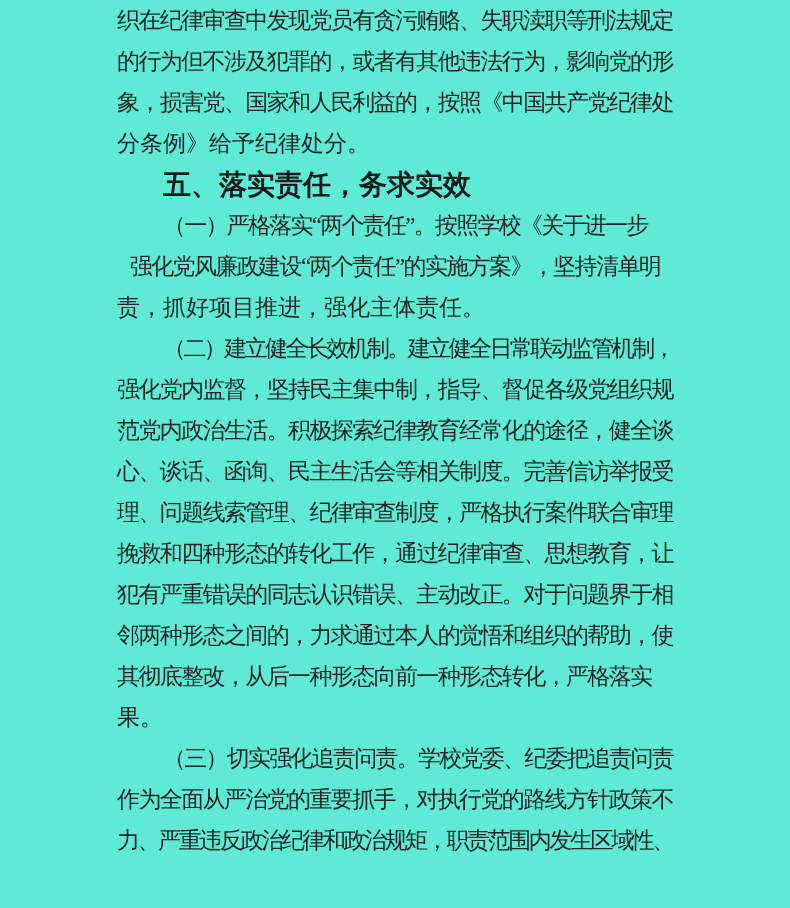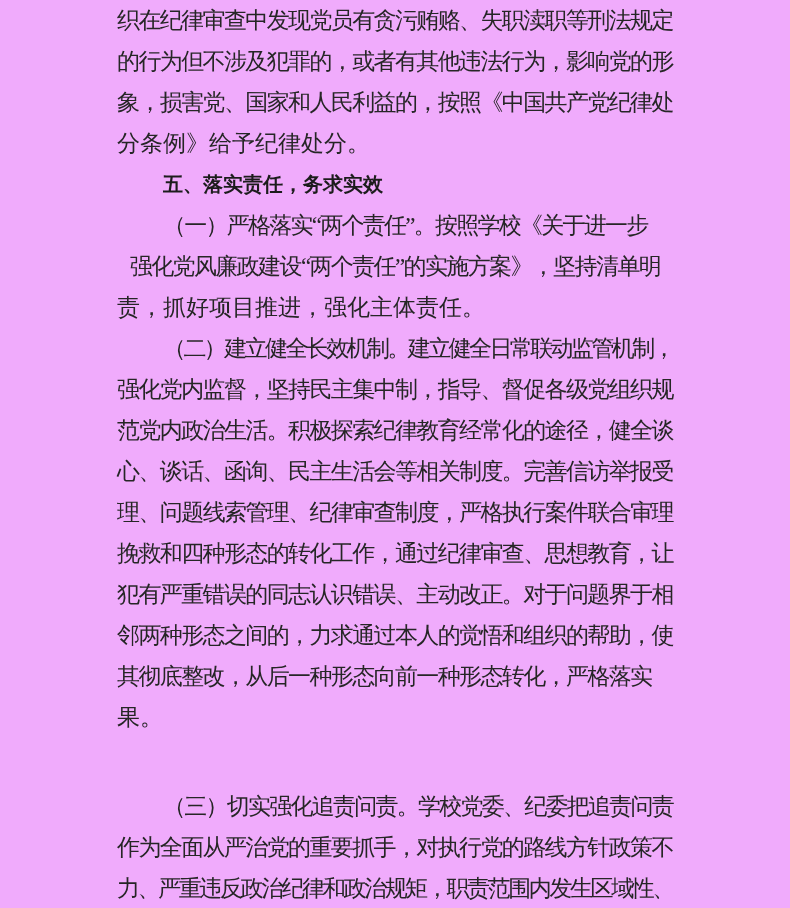--- a/index.html
+++ b/index.html
@@ -9,21 +9,21 @@
   }
   body {
     width: 790px;
     height: 908px;
     overflow: hidden;
   }
   .page {
     position: relative;
     width: 790px;
     height: 908px;
-    background: #f0abfc;
+    background: #5eead4;
     box-sizing: border-box;
     padding: 0 117px;
   }
   .line {
     width: 556px;
     height: 41px;
     line-height: 41px;
     font-size: 23px;
     font-family: "Liberation Serif", "DejaVu Serif", serif;
     color: #262626;
@@ -31,21 +31,21 @@
     overflow: visible;
   }
   .line.indent {
     box-sizing: border-box;
     padding-left: 46px;
   }
   .line.heading {
     box-sizing: border-box;
     padding-left: 46px;
     font-weight: bold;
-    font-size: 20px;
+    font-size: 28px;
     font-family: "Liberation Sans", "DejaVu Sans", sans-serif;
     color: #1c1c1c;
   }
 </style>
 </head>
 <body>
 
 <main class="page">
     <div class="line" style="letter-spacing: -1.62px;">织在纪律审查中发现党员有贪污贿赂、失职渎职等刑法规定</div>
     <div class="line" style="letter-spacing: -1.62px;">的行为但不涉及犯罪的，或者有其他违法行为，影响党的形</div>
@@ -58,16 +58,16 @@
     <div class="line indent" style="letter-spacing: -2.6px;">（二）建立健全长效机制。建立健全日常联动监管机制，</div>
     <div class="line" style="letter-spacing: -1.62px;">强化党内监督，坚持民主集中制，指导、督促各级党组织规</div>
     <div class="line" style="letter-spacing: -1.62px;">范党内政治生活。积极探索纪律教育经常化的途径，健全谈</div>
     <div class="line" style="letter-spacing: -1.62px;">心、谈话、函询、民主生活会等相关制度。完善信访举报受</div>
     <div class="line" style="letter-spacing: -1.62px; text-align: right;">理、问题线索管理、纪律审查制度，严格执行案件联合审理</div>
     <div class="line" style="letter-spacing: -1.62px;">挽救和四种形态的转化工作，通过纪律审查、思想教育，让</div>
     <div class="line" style="letter-spacing: -1.62px;">犯有严重错误的同志认识错误、主动改正。对于问题界于相</div>
     <div class="line" style="letter-spacing: -1.62px;">邻两种形态之间的，力求通过本人的觉悟和组织的帮助，使</div>
     <div class="line" style="letter-spacing: -1.62px;">其彻底整改，从后一种形态向前一种形态转化，严格落实</div>
     <div class="line">果。</div>
-    <div class="line indent" style="letter-spacing: -1.75px; margin-top: 48px;">（三）切实强化追责问责。学校党委、纪委把追责问责</div>
+    <div class="line indent" style="letter-spacing: -1.75px;">（三）切实强化追责问责。学校党委、纪委把追责问责</div>
     <div class="line" style="letter-spacing: -1.62px;">作为全面从严治党的重要抓手，对执行党的路线方针政策不</div>
     <div class="line" style="letter-spacing: -2.41px;">力、严重违反政治纪律和政治规矩，职责范围内发生区域性、</div>
   </main>
 
 </body></html>

